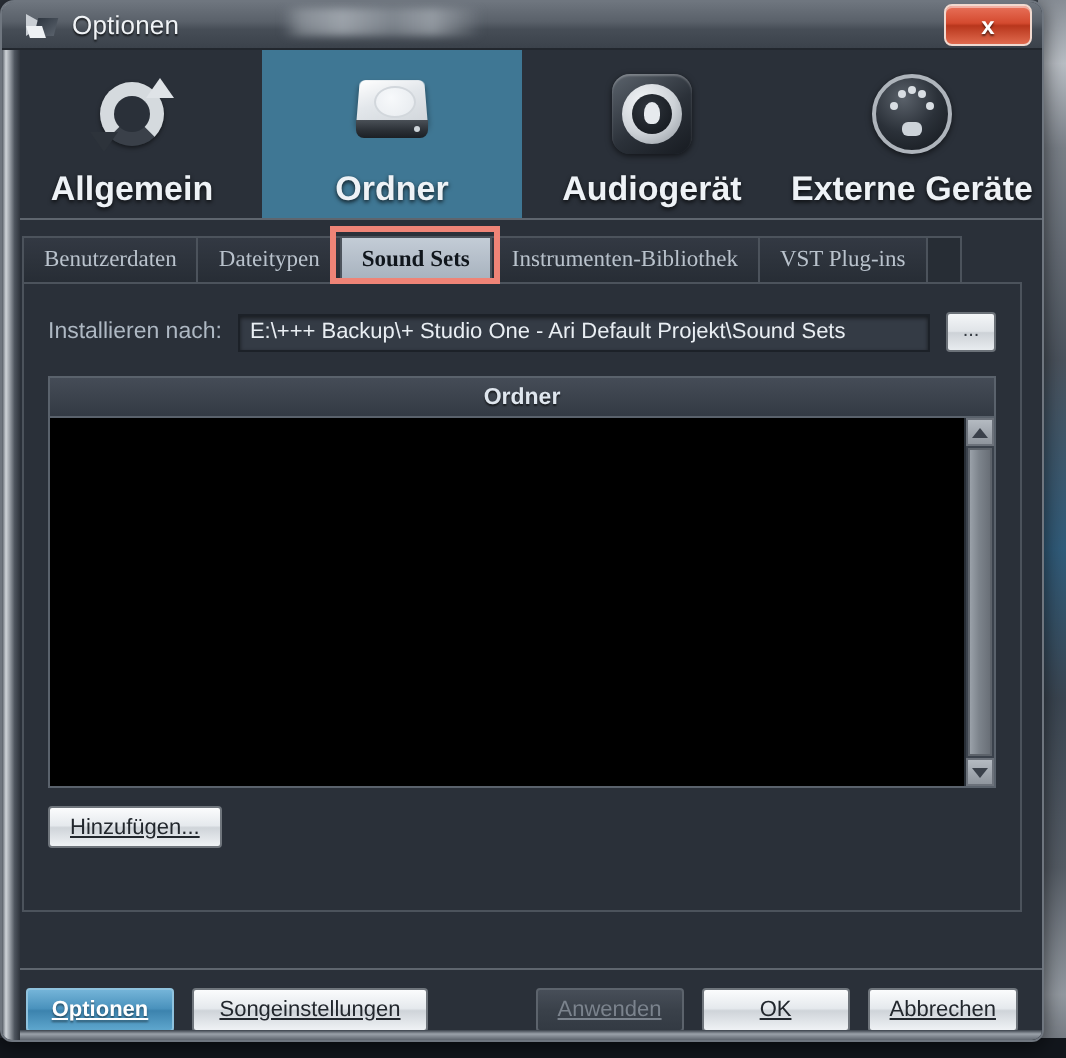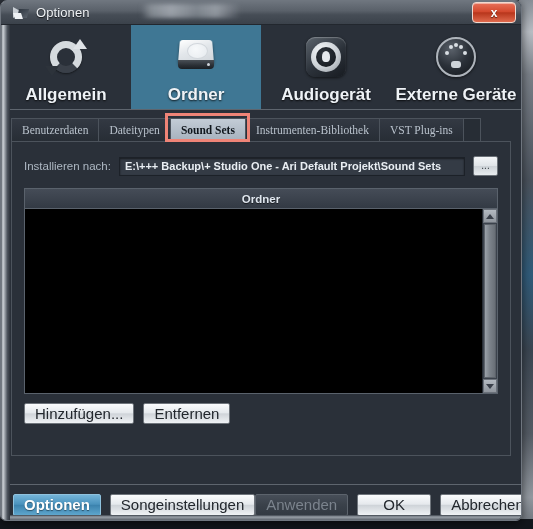--- a/index.html
+++ b/index.html
@@ -358,21 +358,21 @@
     white-space: nowrap;
   }
   .path-field {
     flex: 1 1 auto;
     height: 19px;
     background: #343b45;
     border: 1px solid #1c2128;
     box-shadow: inset 0 1px 2px rgba(0,0,0,.55);
     color: #e9eef3;
     font-size: 11px;
-    font-weight: bold;
+    font-weight: normal;
     display:flex; align-items:center;
     padding: 0 5px;
     box-sizing: border-box;
     overflow: hidden;
     white-space: nowrap;
     cursor: text;
   }
   .browse-btn {
     width: 25px; height: 20px;
     border: 1px solid #6b7178;
@@ -441,25 +441,26 @@
     display:flex; gap: 9px;
   }
   .btn {
     min-width: 72px;
     height: 21px;
     padding: 0 10px;
     border: 1px solid #6f757c;
     border-radius: 2px;
     background: linear-gradient(180deg,#fbfcfd 0%,#e5e9ed 46%,#cfd4d9 52%,#eff2f5 100%);
     color: #22272d;
-    font-size: 15px;
+    font-size: 11px;
     display:flex; align-items:center; justify-content:center;
     cursor: pointer;
     box-sizing: border-box;
     white-space: nowrap;
+    text-decoration: underline;
   }
   .btn.accent {
     background: linear-gradient(180deg,#74b4d8 0%,#4a92bd 46%,#3c83ae 52%,#5ea6cd 100%);
     border-color: #8fc2de;
     color: #ffffff;
     font-weight: bold;
     text-shadow: 0 1px 1px rgba(0,0,0,.45);
   }
   .btn.disabled {
     background: linear-gradient(180deg,#474e58 0%,#3a414a 50%,#333a43 100%);
@@ -599,21 +600,20 @@
           </div>
           <div class="sb-thumb"></div>
           <div class="sb-arrow down">
             <span class="caret"></span>
           </div>
         </div>
       </div>
 
       <div class="row-listbtns">
         <div class="btn">Hinzufügen...</div>
-        <div class="btn">Entfernen</div>
       </div>
 
     </div>
   </div>
 
   <div class="footer">
     <div class="footer-left">
       <div class="btn accent">Optionen</div>
       <div class="btn wide">Songeinstellungen</div>
     </div>

